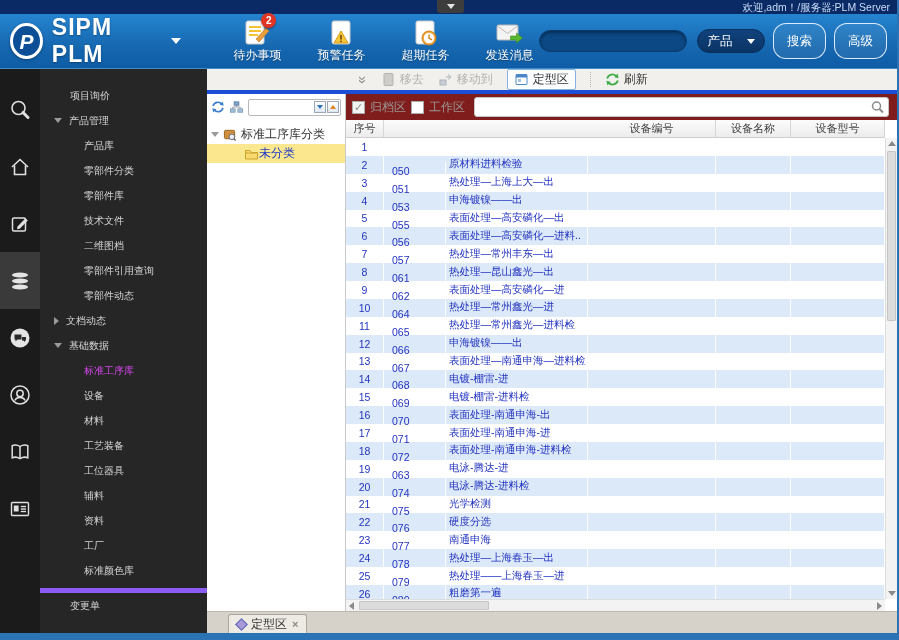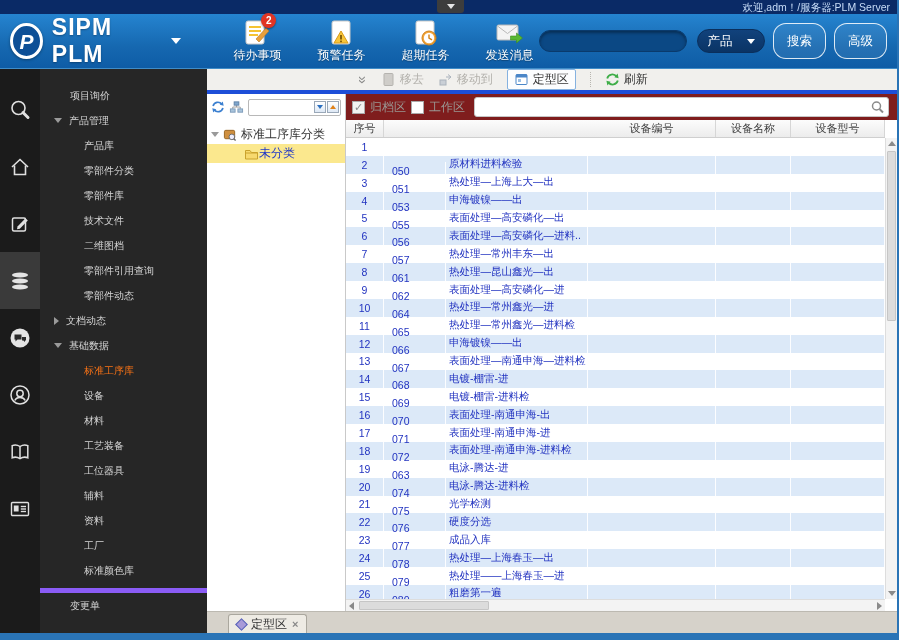--- a/index.html
+++ b/index.html
@@ -58,21 +58,21 @@
   .rail { flex: 0 0 40px; background: #1b1b1b; display: flex; flex-direction: column; align-items: center; padding-top: 12px; }
   .rail-item { width: 40px; height: 57px; display: flex; align-items: center; justify-content: center; cursor: pointer; }
   .rail-item.active { background: #3a3a3a; }
 
   .sidebar { flex: 0 0 167px; background: #262626; padding-top: 14px; overflow: hidden; }
   .side-item { height: 25px; display: flex; align-items: center; font-size: 10px; color: #d6d6d6;
                cursor: pointer; white-space: nowrap; }
   .side-item.top { padding-left: 30px; }
   .side-item.group { padding-left: 14px; gap: 7px; }
   .side-item.child { padding-left: 44px; }
-  .side-item.active { color: #f97316; }
+  .side-item.active { color: #d946ef; }
   .side-item.sep { border-top: 5px solid #8b5cf6; margin-top: 5px; height: 30px; }
 
   .content { flex: 1; display: flex; flex-direction: column; min-width: 0; background: #fff; }
 
   .tbar1 { flex: 0 0 23px; background: #f1f0ed; border-bottom: 4px solid #1d4ed8;
            display: flex; align-items: center; font-size: 12px; color: #333; }
   .tbar1 .lead { width: 152px; }
   .chev2 { color: #8a8a8a; font-size: 14px; transform: rotate(90deg); display: inline-block; cursor: pointer; }
   .tb-btn { display: flex; align-items: center; gap: 4px; margin-left: 14px; cursor: pointer; white-space: nowrap; }
   .tb-btn.disabled { color: #b3b1ac; cursor: default; }
@@ -634,21 +634,21 @@
                 <div class="bc w0 bc0">21</div>
                 <div class="bc w1 bc1">076</div>
                 <div class="bc w2 bc2">硬度分选</div>
                 <div class="bc w3 bc3"></div>
                 <div class="bc w4 bc4"></div>
                 <div class="bc w5 bc5"></div>
               </div>
               <div class="grow">
                 <div class="bc w0 bc0">22</div>
                 <div class="bc w1 bc1">077</div>
-                <div class="bc w2 bc2">成品入库</div>
+                <div class="bc w2 bc2">南通申海</div>
                 <div class="bc w3 bc3"></div>
                 <div class="bc w4 bc4"></div>
                 <div class="bc w5 bc5"></div>
               </div>
               <div class="grow">
                 <div class="bc w0 bc0">23</div>
                 <div class="bc w1 bc1">078</div>
                 <div class="bc w2 bc2">热处理—上海春玉—出</div>
                 <div class="bc w3 bc3"></div>
                 <div class="bc w4 bc4"></div>

